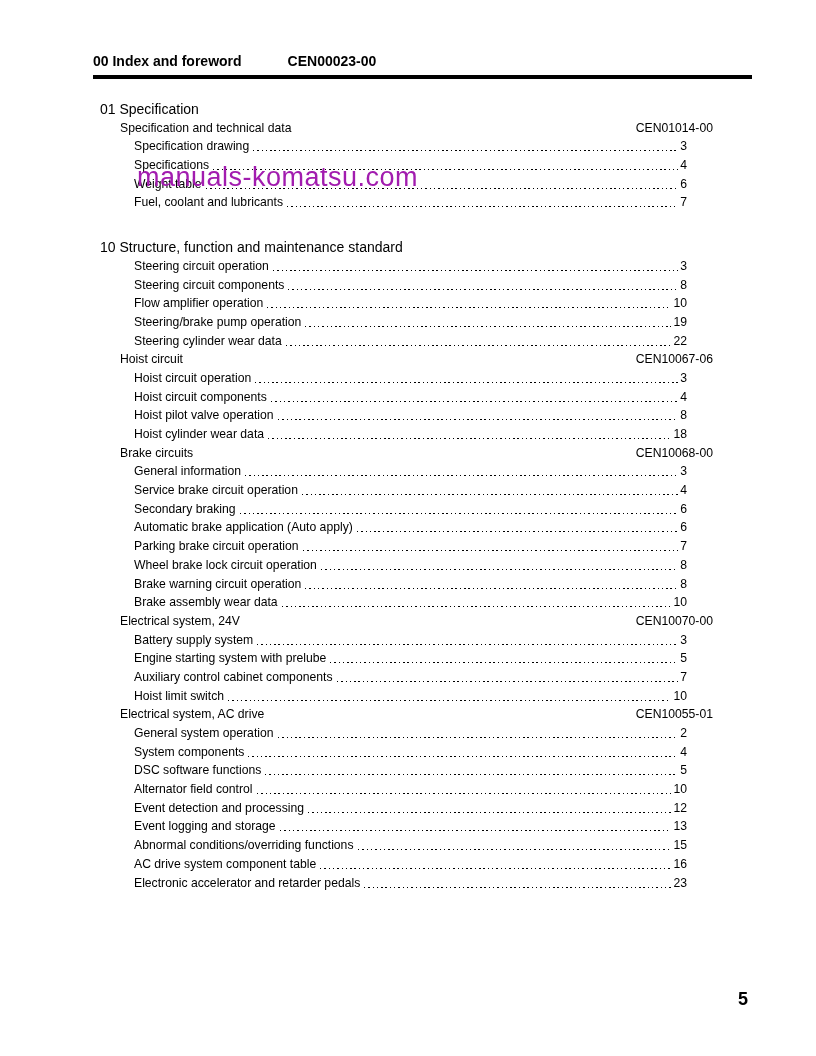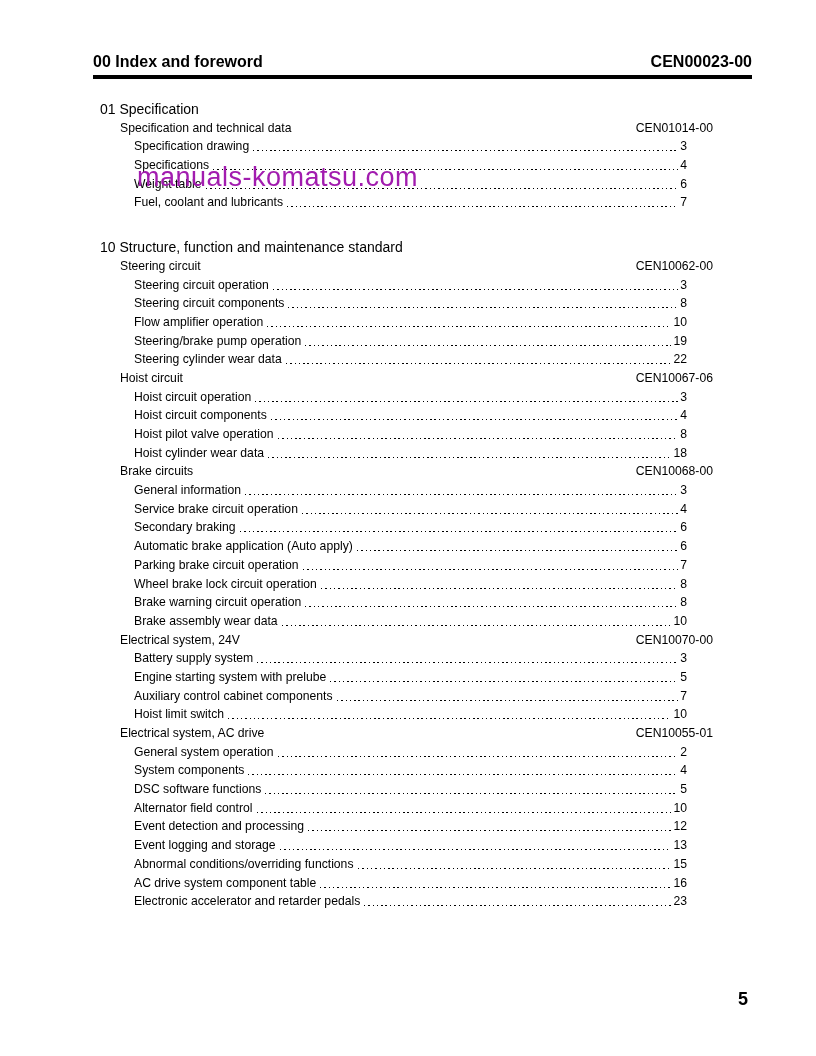--- a/index.html
+++ b/index.html
@@ -12,24 +12,24 @@
     font-family: "Liberation Sans", sans-serif;
     color: #000;
     overflow: hidden;
   }
   .page-header {
     position: absolute;
     left: 93px;
     top: 53px;
     width: 659px;
     display: flex;
-    justify-content: space-between;
-    font-size: 16px;
+    font-size: 14px;
     font-weight: bold;
     white-space: nowrap;
+    gap: 46px;
   }
   .header-rule {
     position: absolute;
     left: 93px;
     top: 75px;
     width: 659px;
     height: 4px;
     background: #000;
   }
   .toc {
@@ -114,24 +114,20 @@
       </div>
       <div class="toc-row item">
         <span class="label">Fuel, coolant and lubricants</span>
         <span class="leader"></span>
         <span class="pagenum">7</span>
       </div>
       <div class="toc-gap"></div>
       <div class="toc-row section">
         <span class="label">10 Structure, function and maintenance standard</span>
       </div>
-      <div class="toc-row chapter">
-        <span class="label">Steering circuit</span>
-        <span class="code">CEN10062-00</span>
-      </div>
       <div class="toc-row item">
         <span class="label">Steering circuit operation</span>
         <span class="leader"></span>
         <span class="pagenum">3</span>
       </div>
       <div class="toc-row item">
         <span class="label">Steering circuit components</span>
         <span class="leader"></span>
         <span class="pagenum">8</span>
       </div>

